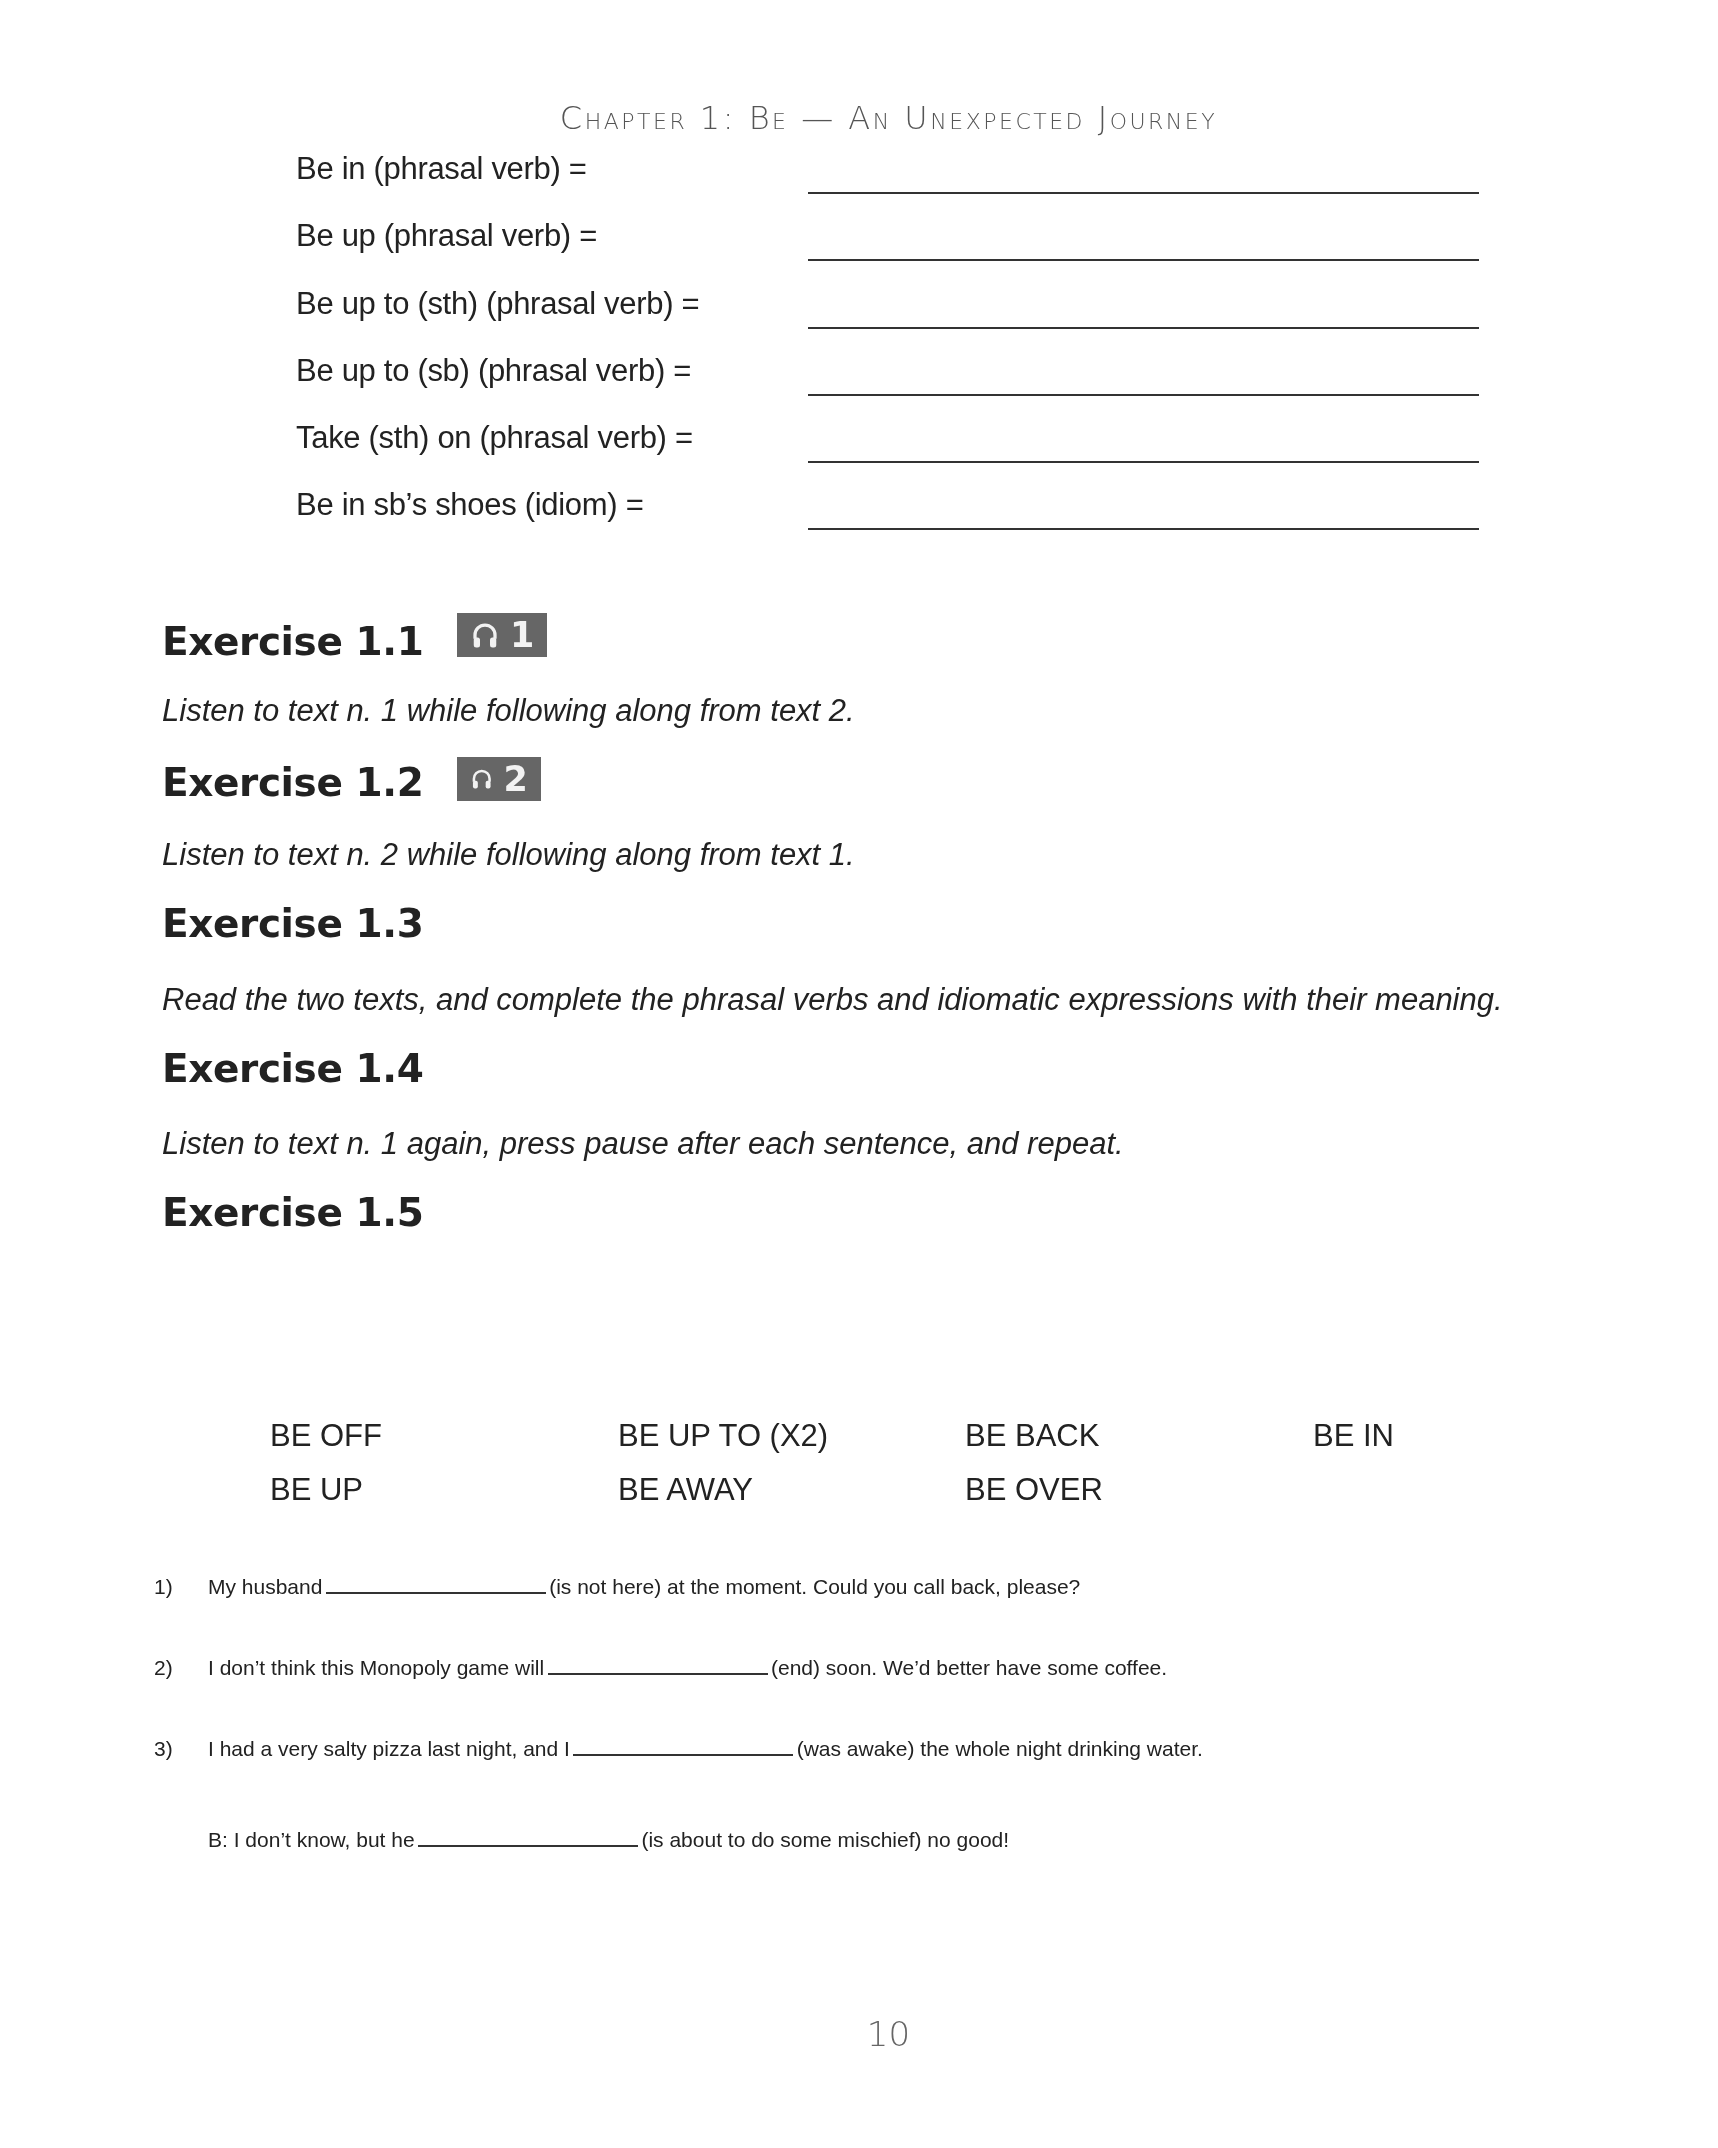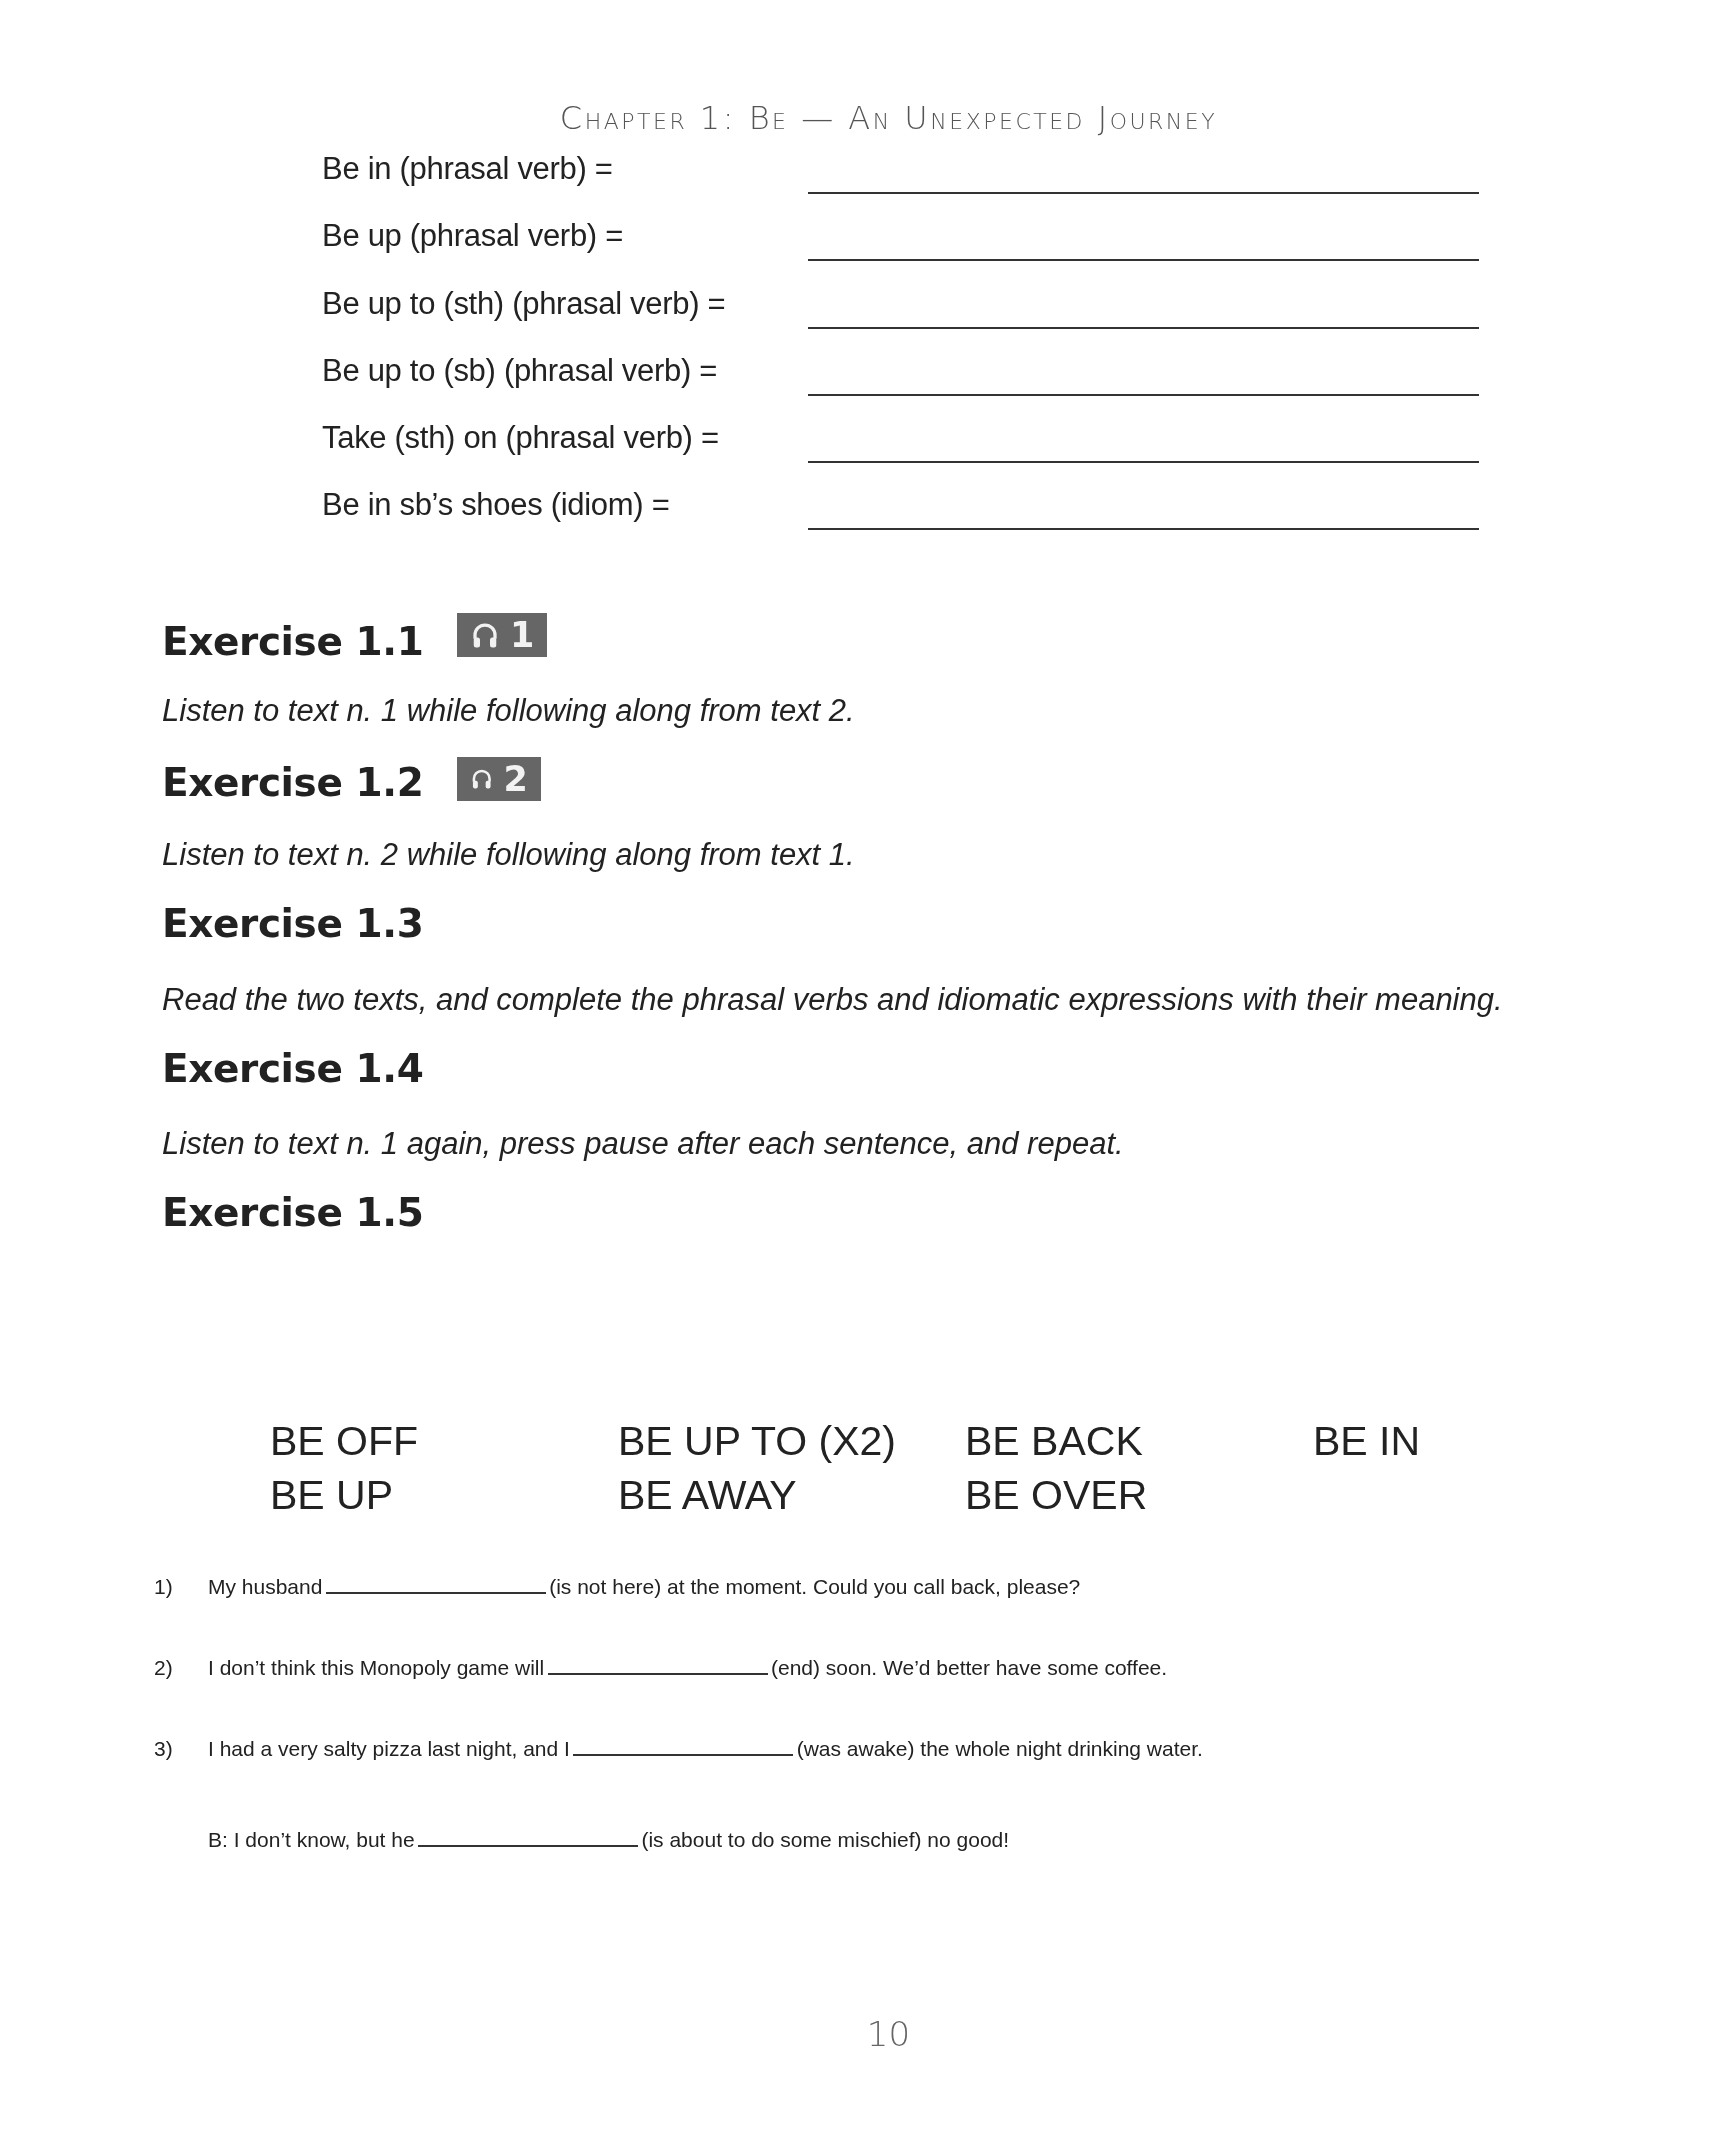--- a/index.html
+++ b/index.html
@@ -3,30 +3,30 @@
 <meta charset="utf-8">
 <style>
   html, body { margin: 0; padding: 0; background: #ffffff; }
   body { width: 1718px; height: 2148px; position: relative; overflow: hidden;
          font-family: "Liberation Sans", sans-serif; color: #222222; }
   .abs { position: absolute; }
   .running-head { top: 99px; left: 0; width: 1777px; text-align: center;
     font-family: "DejaVu Sans", sans-serif; font-weight: 200; font-size: 32px;
     color: #555555; letter-spacing: 2.5px; font-variant: small-caps; }
   .vocab-row { position: absolute; left: 296px; width: 1183px; height: 50px; }
-  .vocab-label { position: absolute; left: 0; bottom: 6.7px; font-size: 31px; color: #222; letter-spacing: -0.3px; margin-left: 26px; }
+  .vocab-label { position: absolute; left: 0; bottom: 6.7px; font-size: 31px; color: #222; letter-spacing: -0.3px; }
   .vocab-line { position: absolute; left: 512px; width: 671px; bottom: 0; border-bottom: 2.5px solid #333; }
   .ex-heading { position: absolute; left: 162px; font-family: "DejaVu Sans", sans-serif;
     font-weight: bold; font-size: 39px; color: #222; letter-spacing: -0.4px; }
   .badge { display: inline-flex; align-items: center; justify-content: center; gap: 10px;
     background: #666666; color: #f2f2f2; height: 44px; padding: 0 13.4px; margin-left: 20px;
     vertical-align: 5px; font-size: 35px; font-weight: bold; }
   .badge svg { display: block; }
   .ex-text { position: absolute; left: 162px; font-size: 31px; color: #222; line-height: 54px; font-style: italic; }
-  .word { position: absolute; font-size: 41px; color: #222; }
+  .word { position: absolute; font-size: 31px; color: #222; }
   .q { position: absolute; left: 154px; font-size: 21px; color: #222; white-space: nowrap; }
   .q .num { display: inline-block; width: 54px; }
   .blank { display: inline-block; width: 220px; border-bottom: 2.5px solid #333; height: 25px; vertical-align: baseline; margin: 0 3.4px; }
   .page-num { top: 2014px; left: 0; width: 1777px; text-align: center;
     font-family: "DejaVu Sans", sans-serif; font-weight: 200; font-size: 34px; color: #666; }
 </style>
 </head>
 <body>
 
 <div class="abs running-head">Chapter 1: Be — An Unexpected Journey</div>

